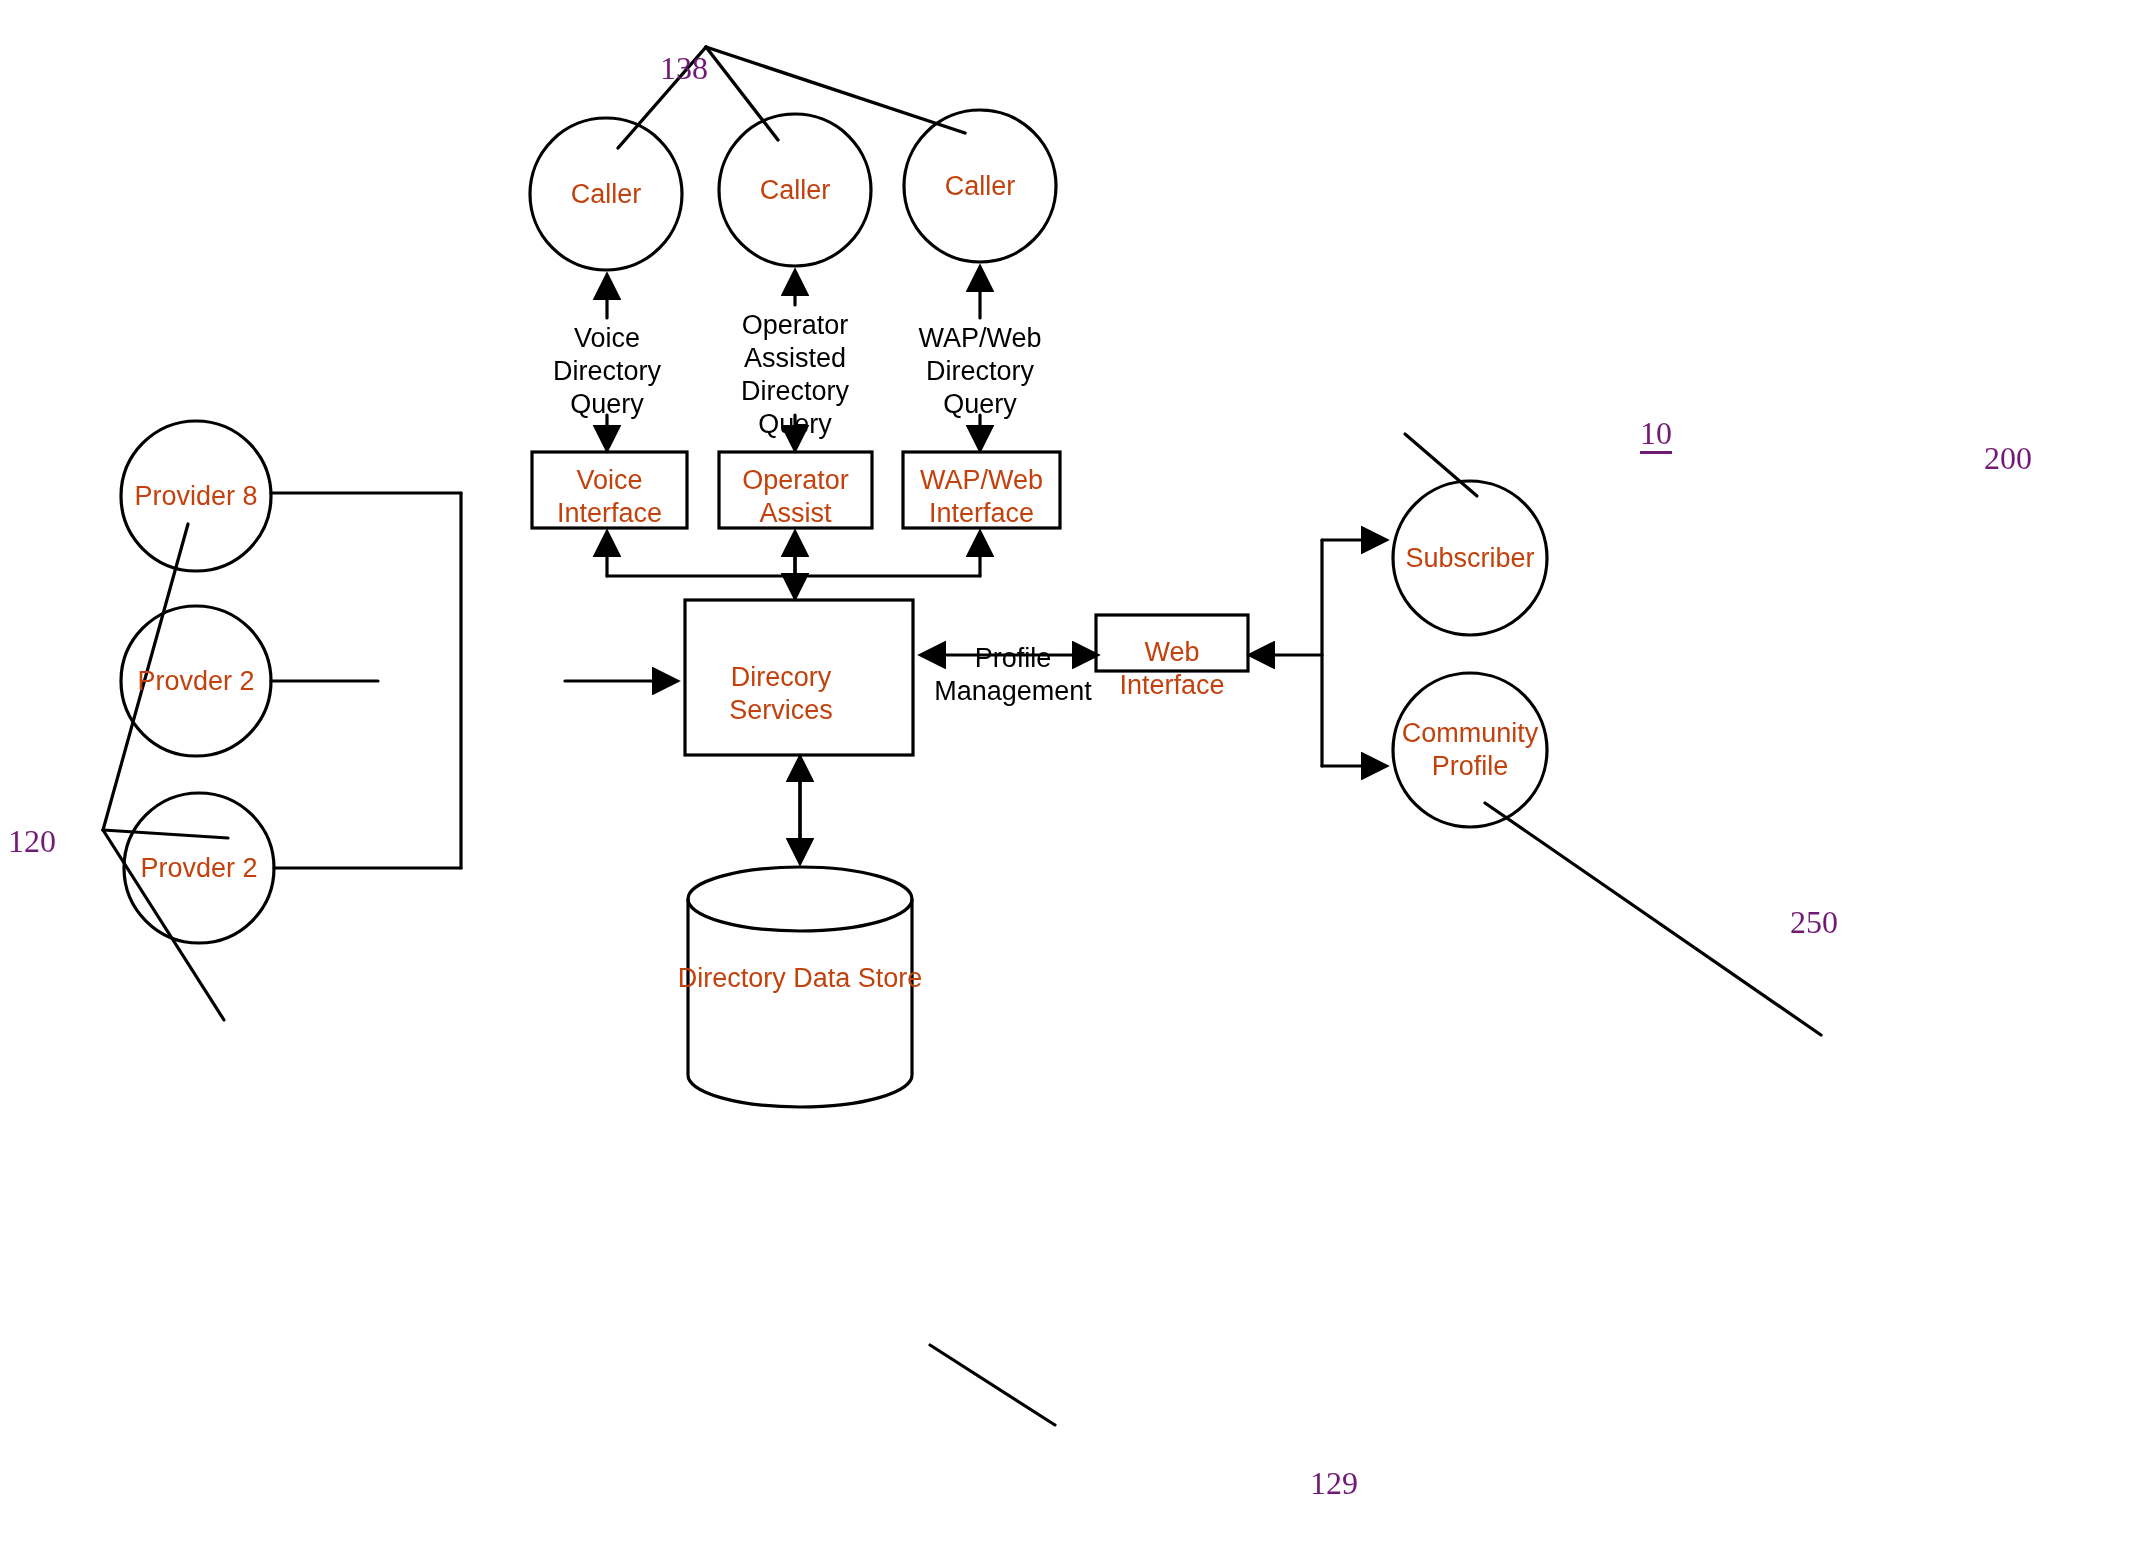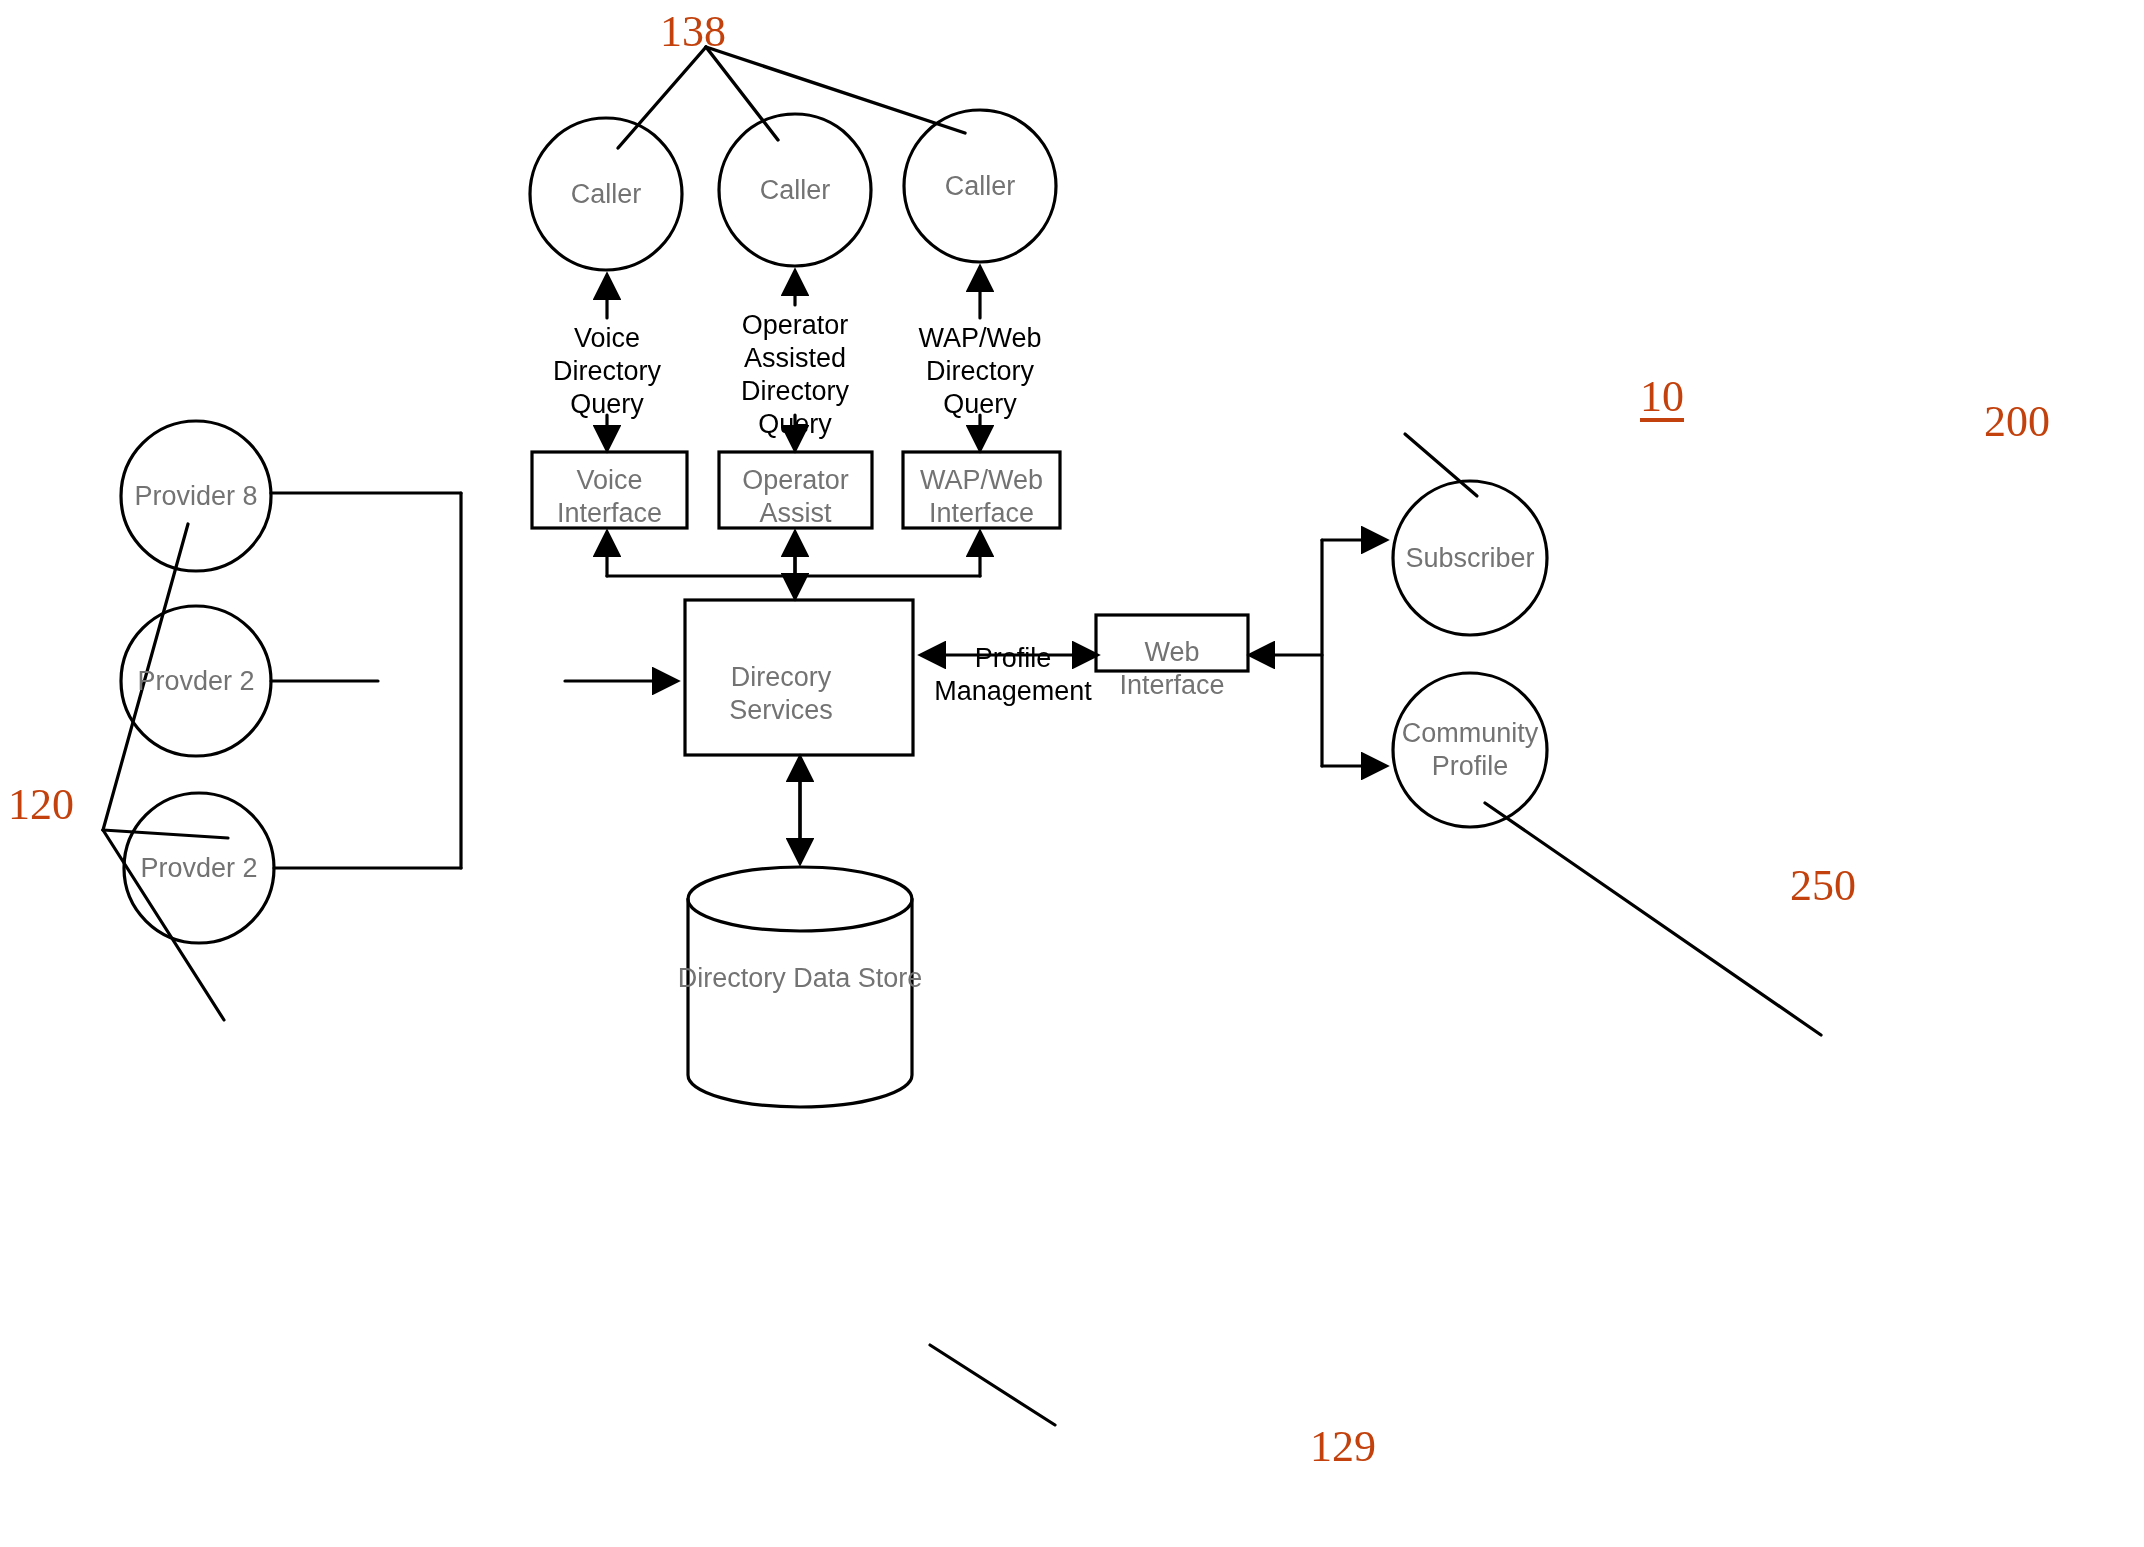--- a/index.html
+++ b/index.html
@@ -17,42 +17,43 @@
   }
   #vec {
     position: absolute;
     left: 0; top: 0;
     width: 2144px;
     height: 1547px;
   }
   .node-label {
     position: absolute;
     text-align: center;
-    color: #737373;
+    color: #c2410c;
     font-family: "Liberation Sans", sans-serif;
     font-size: 27px;
     line-height: 33px;
     white-space: pre-line;
     pointer-events: none;
   }
   .edge-label {
     position: absolute;
     text-align: center;
     color: #000;
     font-family: "Liberation Sans", sans-serif;
     font-size: 27px;
     line-height: 33px;
     white-space: pre-line;
   }
   .ref-num {
     position: absolute;
-    color: #c2410c;
+    color: #701a75;
     font-family: "Liberation Serif", serif;
-    font-size: 44px;
+    font-size: 32px;
     line-height: 44px;
+    margin-top: 36px;
   }
   .ref-num.underlined {
     text-decoration: underline;
     text-underline-offset: 7px;
   }
   .hit {
     position: absolute;
   }
 </style>
 </head>

